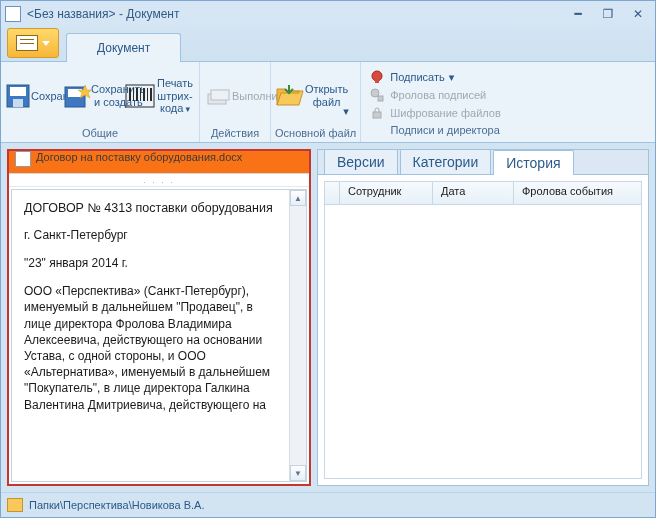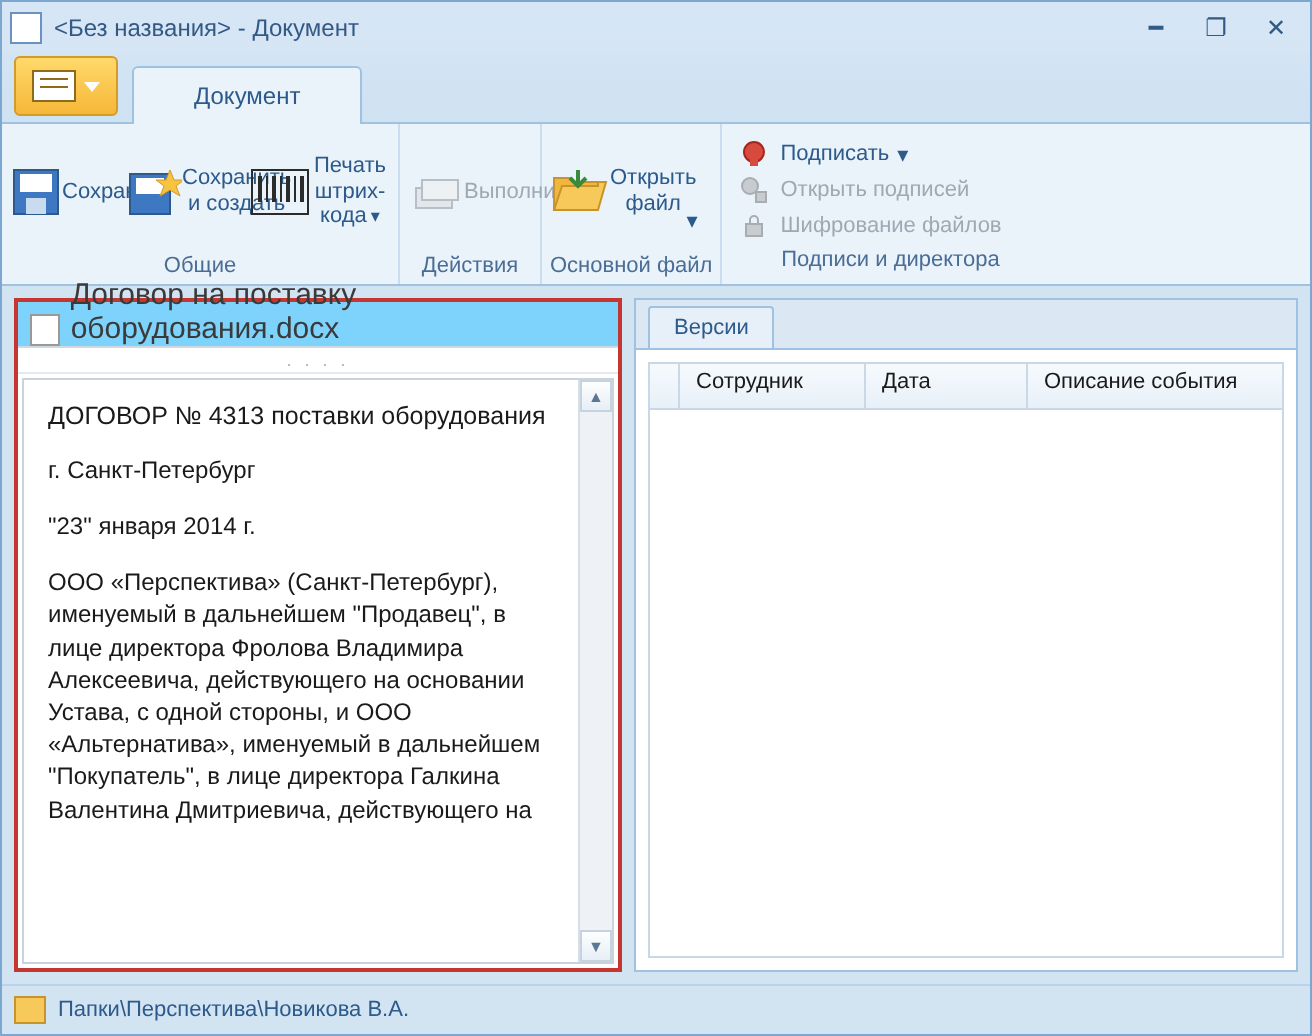--- a/index.html
+++ b/index.html
@@ -25,33 +25,33 @@
 .rbtn.wide{width:70px}
 .rbtn.grey{color:#9ea9b3}
 .ricon{width:30px;height:28px;display:flex;align-items:center;justify-content:center;margin-bottom:1px}
 .rbtn .arrow{font-size:9px;margin-left:2px}
 .side-list{display:flex;flex-direction:column;padding:4px 6px 0 4px;min-width:150px}
 .side-item{display:flex;align-items:center;height:18px;color:#2b5a8b;font-size:11px;cursor:default}
 .side-item.grey{color:#9ea9b3}
 .side-item .si{width:16px;height:16px;margin-right:5px;display:flex;align-items:center;justify-content:center}
 .main{flex:1;display:flex;background:#d2e3f2;padding:6px;gap:6px;min-height:0}
 .left{flex:0 0 300px;display:flex;flex-direction:column;border:2px solid #c4362f;background:#fff;min-height:0}
-.filetab{height:22px;display:flex;align-items:flex-end;padding:0 6px;background:#7dd3fc;border-bottom:1px solid #d0d8e0;color:#3a3a3a;font-size:15px}
+.filetab{height:22px;display:flex;align-items:flex-start;padding:0 6px;background:#f97316;border-bottom:1px solid #d0d8e0;color:#3a3a3a;font-size:11px}
 .filetab .fi{width:14px;height:14px;border:1px solid #999;background:#fff;margin-right:5px;position:relative}
 .handle{height:12px;display:flex;align-items:center;justify-content:center;color:#9eb4cc;font-size:9px;border-bottom:1px solid #e3e9ef;background:#fff;letter-spacing:2px}
 .doc-wrap{flex:1;display:flex;min-height:0;border:1px solid #c8d3dd;margin:2px}
 .doc{flex:1;padding:10px 12px;overflow:hidden;color:#1a1a1a;font-size:12px;line-height:1.35}
 .doc h3{margin:0 0 10px 0;font-size:12.5px;font-weight:normal}
 .doc p{margin:0 0 12px 0}
 .scroll{width:16px;background:#eef2f6;border-left:1px solid #d7dee6;display:flex;flex-direction:column}
 .scroll .sb{height:14px;border:1px solid #c6d2de;background:linear-gradient(#fdfeff,#e7eef6);display:flex;align-items:center;justify-content:center;font-size:8px;color:#5a7796}
 .scroll .track{flex:1}
 .right{flex:1;display:flex;flex-direction:column;border:1px solid #9fc2e0;background:#fff;min-height:0}
 .tabs{display:flex;height:24px;background:#dbe8f4;border-bottom:1px solid #9fc2e0;align-items:flex-end;padding-left:6px}
-.tabs .t{padding:4px 12px;border:1px solid #9fc2e0;border-bottom:none;background:#e7f0f8;margin-right:2px;border-radius:2px 2px 0 0;font-size:11px;color:#2b5a8b;cursor:default}
+.tabs .t{padding:4px 12px;border:1px solid #9fc2e0;border-bottom:none;background:#e7f0f8;margin-right:2px;border-radius:2px 2px 0 0;font-size:14px;color:#2b5a8b;cursor:default}
 .tabs .t.active{background:#fff;position:relative;top:1px}
 .grid-head{display:flex;height:22px;border-bottom:1px solid #c8d8e7;background:linear-gradient(#f6fafd,#e7f0f8);margin:6px 6px 0 6px;border:1px solid #c8d8e7}
 .grid-head .c{padding:3px 8px;border-right:1px solid #c8d8e7;font-size:11px;color:#1a1a1a}
 .grid-body{flex:1;margin:0 6px 6px 6px;border:1px solid #c8d8e7;border-top:none;background:#fff}
 .grid-row-indicator{width:14px;border-right:1px solid #c8d8e7;background:linear-gradient(#f6fafd,#e7f0f8)}
 .status{height:24px;background:#d2e3f2;display:flex;align-items:center;padding:0 6px;color:#2b5a8b;font-size:11px;border-top:1px solid #b9d3e9}
 .status .folder{width:14px;height:12px;background:#f7c85a;border:1px solid #c8932b;margin-right:6px}
 svg{display:block}
 </style>
 </head>
@@ -164,21 +164,21 @@
           <span>Подписать</span>
           <span class="arrow" style="margin-left:4px">▾</span>
         </div>
         <div class="side-item grey">
           <span class="si">
             <svg width="14" height="14">
                 <circle cx="5" cy="5" r="4" fill="#c8ccd0" stroke="#a8adb2"></circle>
                 <rect x="8" y="8" width="5" height="5" fill="#c8ccd0" stroke="#a8adb2"></rect>
               </svg>
           </span>
-          <span>Открыть подписей</span>
+          <span>Фролова подписей</span>
         </div>
         <div class="side-item grey">
           <span class="si">
             <svg width="14" height="14">
                 <rect x="3" y="6" width="8" height="6" fill="#c8ccd0" stroke="#a8adb2"></rect>
                 <path d="M5 6 v-2 a2 2 0 0 1 4 0 v2" fill="none" stroke="#a8adb2"></path>
               </svg>
           </span>
           <span>Шифрование файлов</span>
         </div>
@@ -205,26 +205,28 @@
           <div class="sb">▲</div>
           <div class="track"></div>
           <div class="sb">▼</div>
         </div>
       </div>
     </div>
 
     <div class="right">
       <div class="tabs">
         <div class="t">Версии</div>
+        <div class="t">Категории</div>
+        <div class="t active">История</div>
       </div>
       <div class="grid-head">
         <div class="grid-row-indicator"></div>
         <div class="c" style="width:76px">Сотрудник</div>
         <div class="c" style="width:64px">Дата</div>
-        <div class="c" style="flex:1;border-right:none">Описание события</div>
+        <div class="c" style="flex:1;border-right:none">Фролова события</div>
       </div>
       <div class="grid-body"></div>
     </div>
   </div>
 
   <div class="status">
     <div class="folder"></div>
     <span>Папки\Перспектива\Новикова В.А.</span>
   </div>
 </div>

